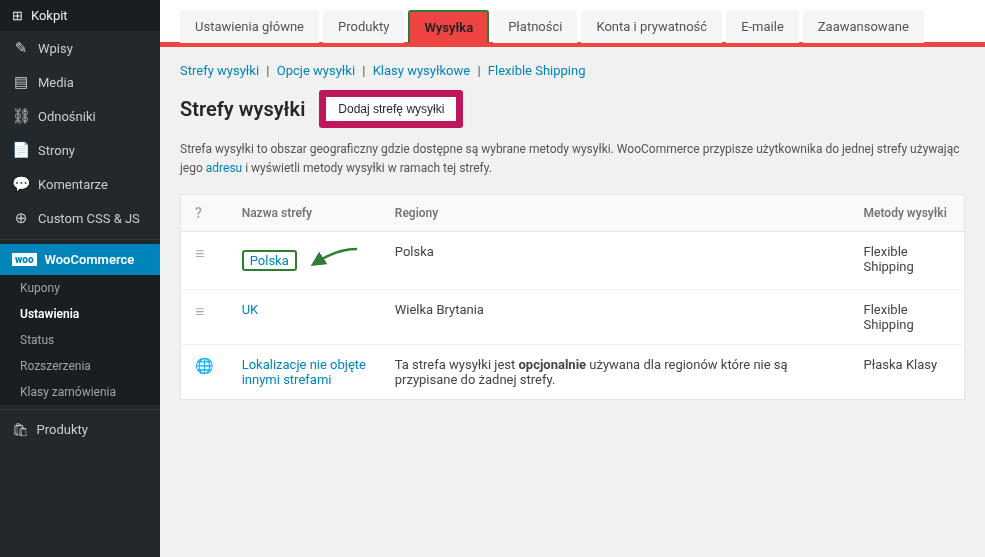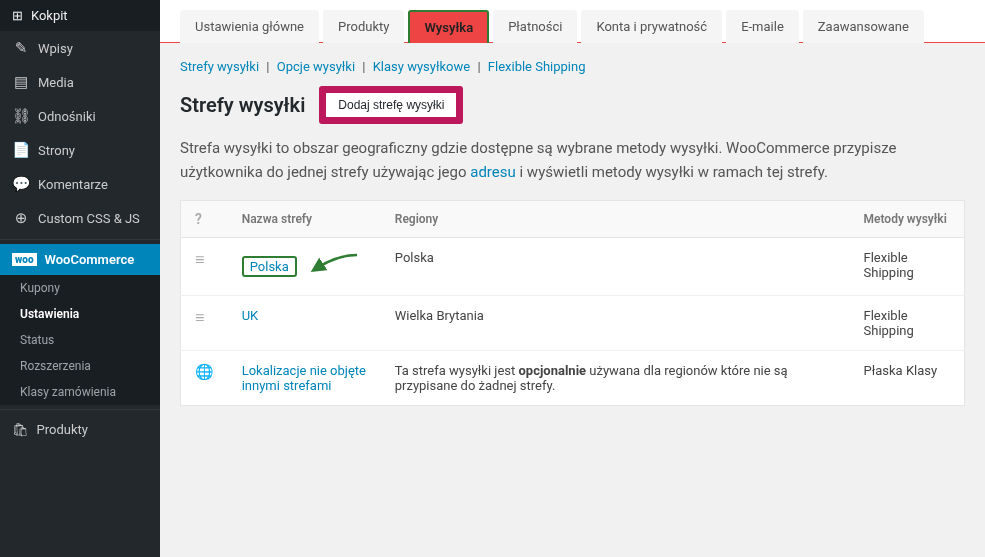--- a/index.html
+++ b/index.html
@@ -73,21 +73,21 @@
       flex: 1;
       background: #f1f1f1;
       overflow: auto;
       display: flex;
       flex-direction: column;
     }
 
     
     .tabs {
       background: #fff;
-      border-bottom: 1px solid #ef4444;
+      border-bottom: 5px solid #ef4444;
       display: flex;
       padding: 0 20px;
       padding-top: 10px;
       flex-wrap: wrap;
     }
     .tab {
       padding: 8px 14px;
       font-size: 13px;
       cursor: pointer;
       border: 1px solid transparent;
@@ -139,21 +139,21 @@
       border: 7px solid #be185d;
       border-radius: 3px;
       padding: 5px 12px;
       font-size: 12px;
       cursor: pointer;
       color: #23282d;
     }
 
     
     .description {
-      font-size: 15px;
+      font-size: 12px;
       color: #555;
       margin-bottom: 16px;
       line-height: 1.6;
     }
     .description a { color: #0085ba; text-decoration: none; }
 
     
     .shipping-table {
       width: 100%;
       background: #fff;

